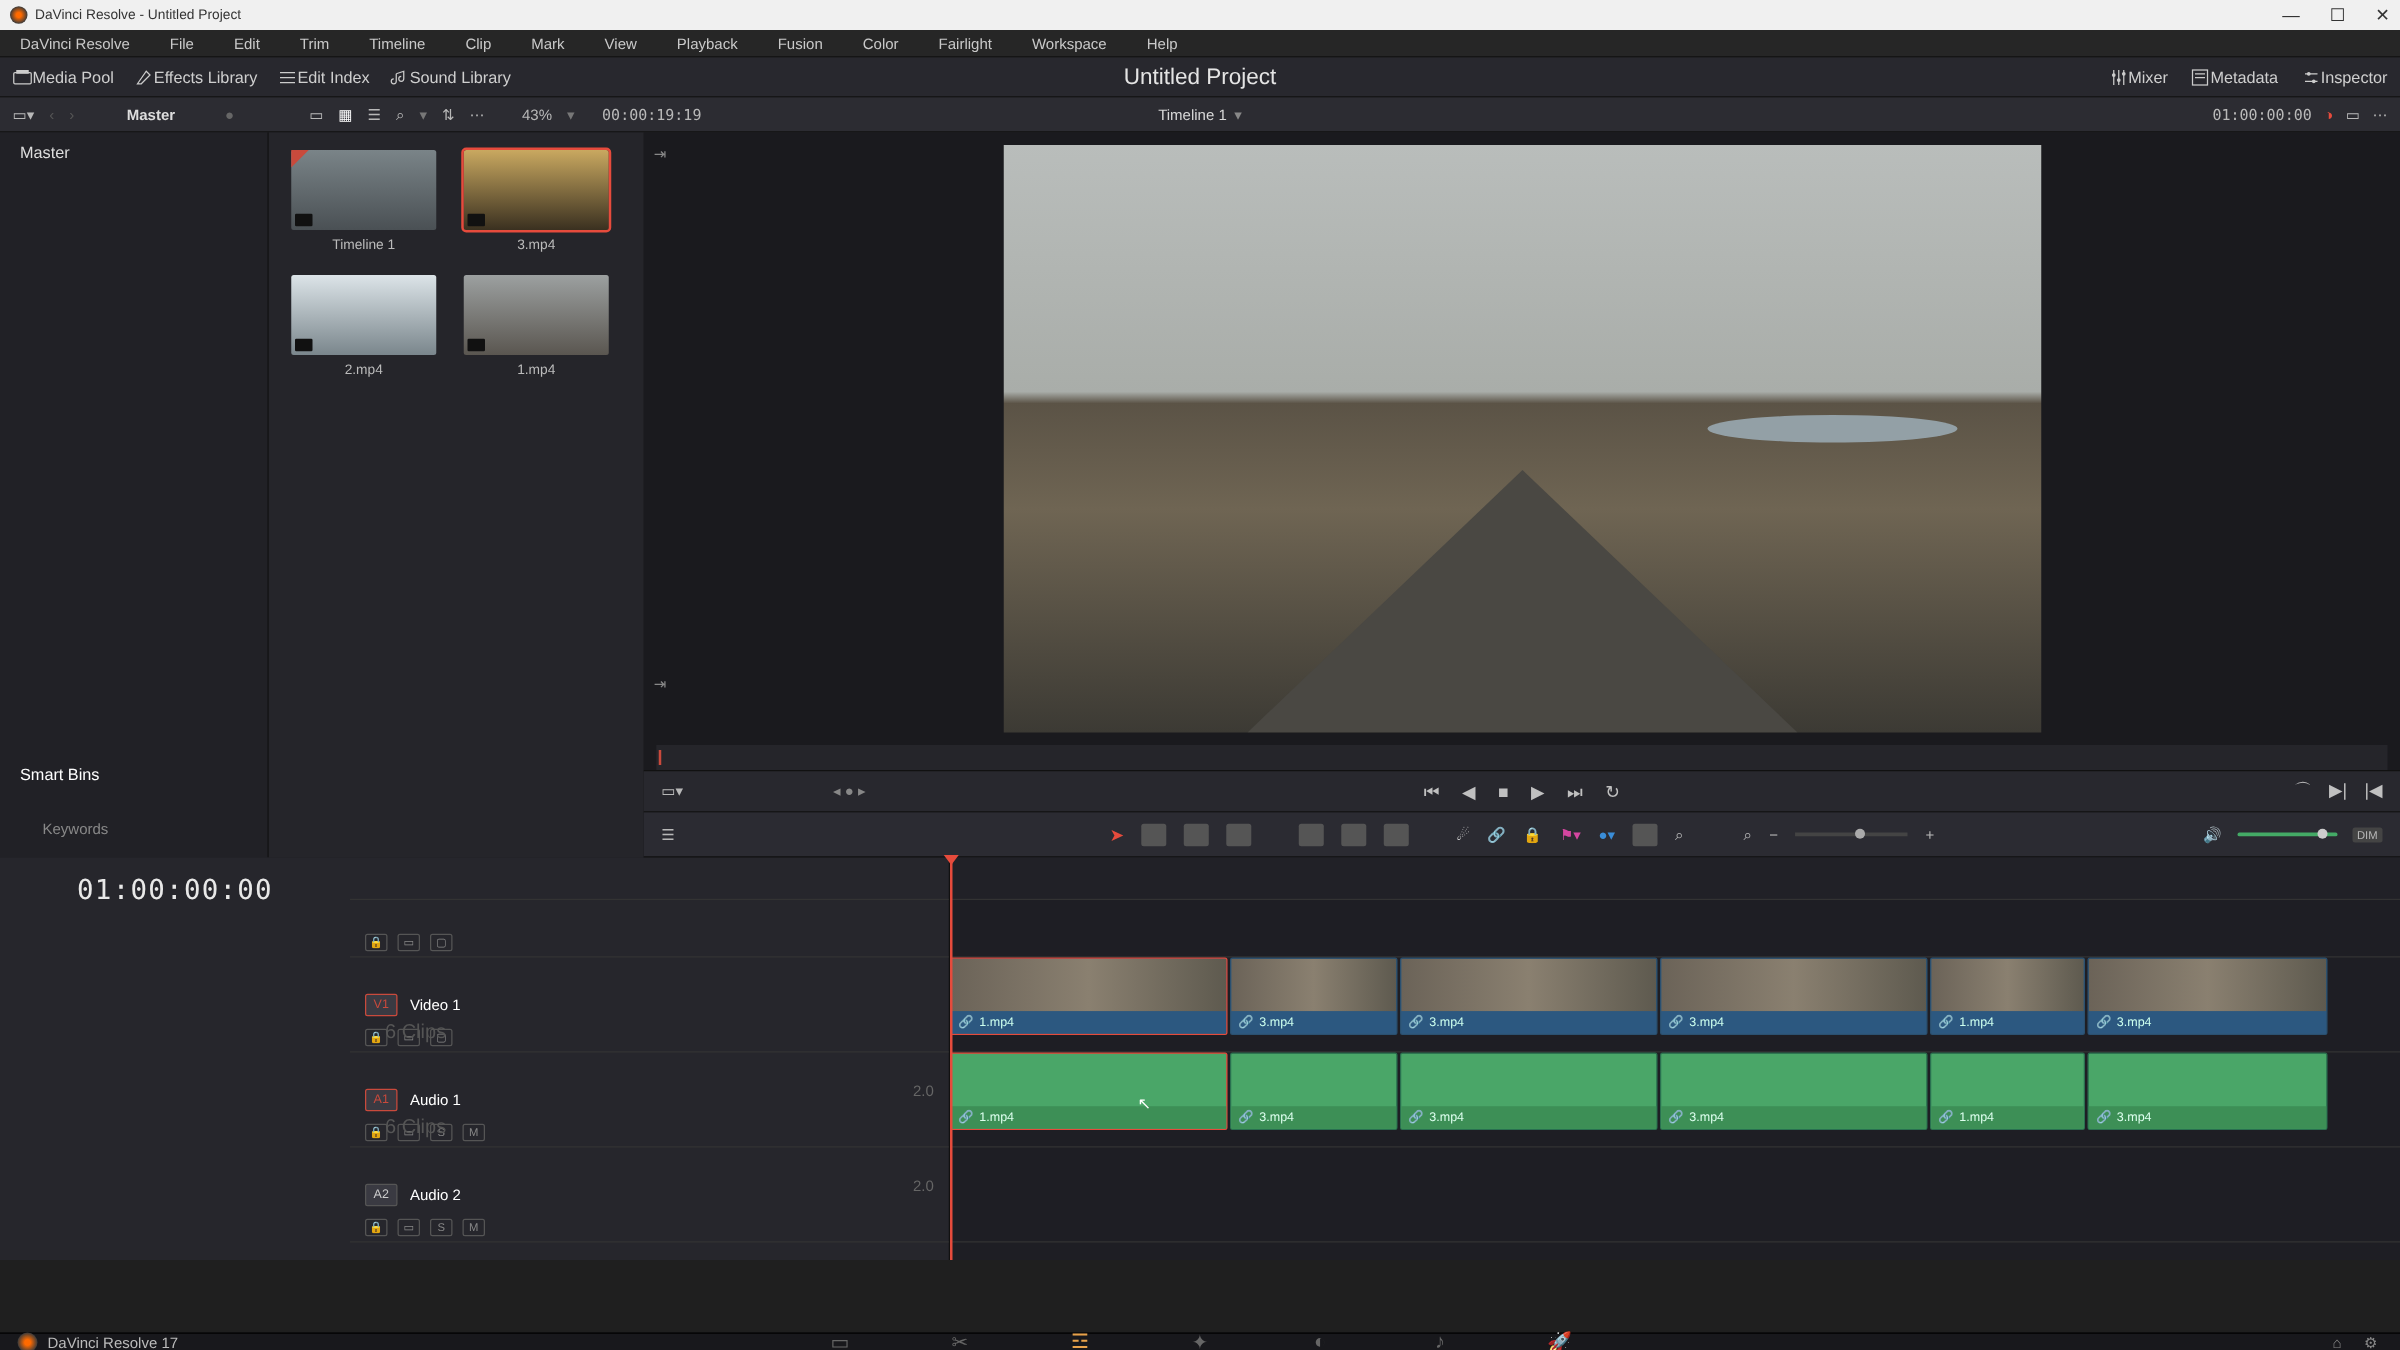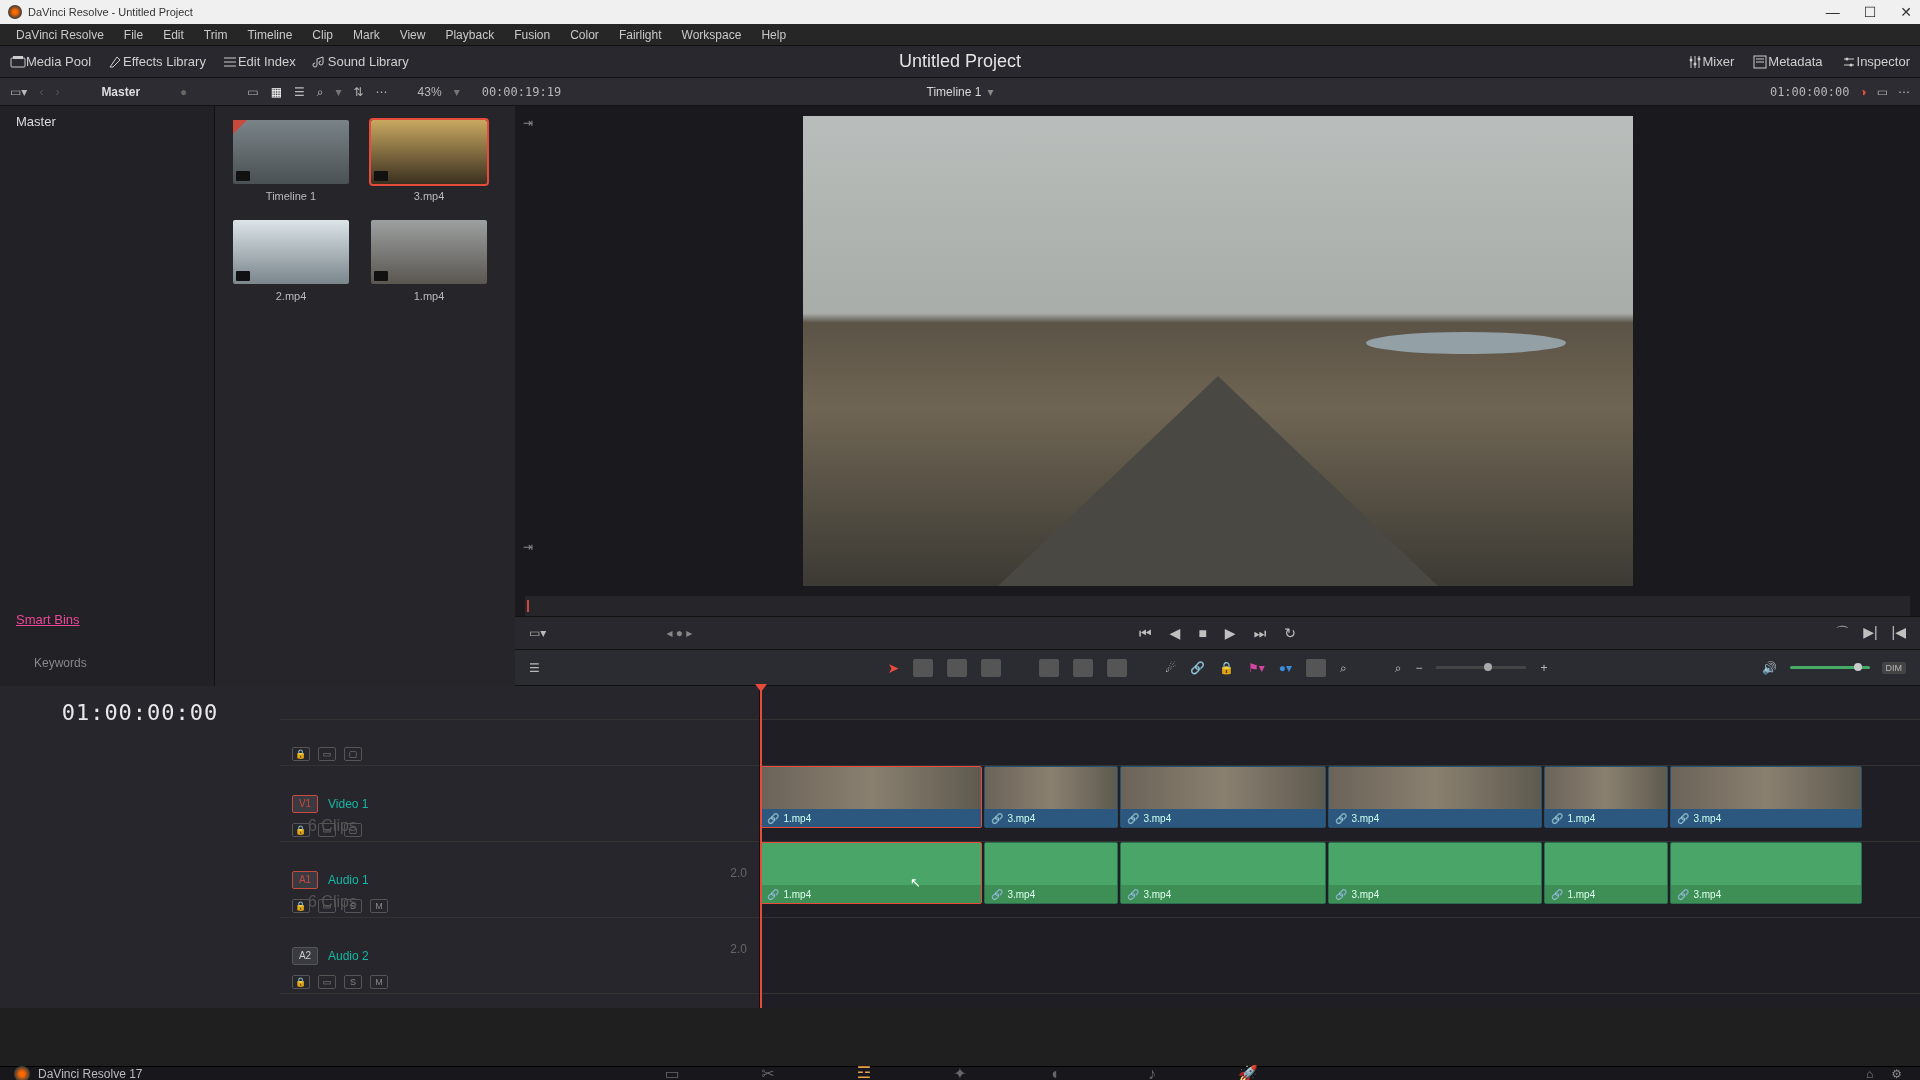--- a/index.html
+++ b/index.html
@@ -4,21 +4,21 @@
 <style>
 * { margin: 0; padding: 0; box-sizing: border-box; font-family: -apple-system, "Segoe UI", Arial, sans-serif; }
 body { background: #1f1f1f; color: #b8b8b8; font-size: 12px; overflow: hidden; width: 1920px; height: 1080px; }
 
 
 .titlebar { height: 24px; background: #f0f0f0; display: flex; align-items: center; padding: 0 8px; color: #333; font-size: 11px; }
 .titlebar .icon { width: 14px; height: 14px; background: radial-gradient(circle, #ff6a00 20%, #3a3a3a 70%); border-radius: 50%; margin-right: 6px; }
 .titlebar .controls { margin-left: auto; display: flex; gap: 24px; font-size: 14px; color: #333; }
 
 
-.menubar { height: 22px; background: #262626; display: flex; align-items: center; padding: 0 6px; gap: 0; border-bottom: 1px solid #111; }
+.menubar { height: 22px; background: #262626; display: flex; align-items: center; padding: 0 6px; gap: 12px; border-bottom: 1px solid #111; }
 .menubar span { padding: 0 10px; color: #c9c9c9; font-size: 12px; cursor: pointer; }
 
 
 .toolbar { height: 32px; background: #28282e; display: flex; align-items: center; padding: 0 10px; gap: 16px; border-bottom: 1px solid #111; }
 .toolbar .grp { display: flex; align-items: center; gap: 0; color: #cfcfcf; font-size: 13px; }
 .toolbar .title { position: absolute; left: 50%; transform: translateX(-50%); color: #e4e4e4; font-size: 18px; font-weight: 500; }
 .toolbar .right { margin-left: auto; display: flex; gap: 18px; }
 .ticon { width: 16px; height: 16px; display: inline-block; }
 
 
@@ -28,21 +28,21 @@
 .secbar .center { position: absolute; left: 50%; transform: translateX(-50%); display: flex; align-items: center; gap: 6px; color: #d8d8d8; }
 .secbar .rt { margin-left: auto; display: flex; align-items: center; gap: 10px; }
 
 
 .main { display: flex; height: 580px; }
 
 
 .bin { width: 215px; background: #212126; border-right: 1px solid #111; display: flex; flex-direction: column; }
 .bin .master { padding: 8px 16px; color: #ddd; font-size: 13px; }
 .bin .smart { margin-top: auto; padding: 16px; color: #999; }
-.bin .smart .hdr { color: #ec4899; margin-bottom: 4px; font-size: 13px; text-decoration: underline; }
+.bin .smart .hdr { color: #ffffff; margin-bottom: 4px; font-size: 13px; }
 .bin .smart .kw { padding-left: 18px; color: #888; margin-top: 29px; }
 
 
 .pool { width: 300px; background: #25252a; padding: 14px 18px; display: flex; flex-wrap: wrap; gap: 18px 22px; align-content: flex-start; }
 .clip { width: 116px; }
 .thumb { width: 116px; height: 64px; background: #4a4a50; border-radius: 2px; position: relative; background-size: cover; background-position: center; }
 .thumb.selected { outline: 2px solid #e64b3c; }
 .thumb .badge { position: absolute; bottom: 3px; left: 3px; width: 14px; height: 10px; background: #111; border-radius: 1px; }
 .thumb .tri { position: absolute; top: 0; left: 0; border-top: 14px solid #c94a3c; border-right: 14px solid transparent; }
 .clip .name { text-align: center; margin-top: 6px; font-size: 11px; color: #bbb; }
@@ -75,21 +75,21 @@
 
 .timeline { height: 322px; background: #1e1e24; display: flex; }
 .tl-head { width: 760px; background: #26262c; border-right: 1px solid #111; display: flex; }
 .tl-timecode { width: 280px; display: flex; align-items: flex-start; justify-content: center; padding-top: 14px; }
 .tl-timecode span { color: #e8e8e8; font-size: 22px; font-family: monospace; letter-spacing: 1px; }
 .tl-tracks-head { flex: 1; }
 .track-head { height: 64px; border-bottom: 1px solid #333; display: flex; align-items: center; padding: 0 12px; gap: 10px; position: relative; }
 .track-head.ruler { height: 34px; }
 .track-head .tag { width: 26px; height: 18px; background: #3a3a42; border: 1px solid #555; border-radius: 2px; font-size: 10px; display: flex; align-items: center; justify-content: center; color: #ccc; }
 .track-head .tag.sel { border-color: #c94a3c; color: #c94a3c; }
-.track-head .tname { color: #14b8a6; font-size: 12px; }
+.track-head .tname { color: #ffffff; font-size: 12px; }
 .track-head .icons { position: absolute; left: 12px; bottom: 4px; display: flex; gap: 8px; }
 .track-head .ic { width: 18px; height: 14px; border: 1px solid #555; border-radius: 2px; font-size: 9px; display: flex; align-items: center; justify-content: center; color: #888; }
 .track-head .meta { position: absolute; right: 12px; top: 24px; font-size: 12px; color: #666; }
 .track-head .clips { position: absolute; left: 28px; bottom: 6px; font-size: 16px; color: #555; }
 
 .tl-body { flex: 1; position: relative; }
 .tl-ruler { height: 34px; background: #212127; position: relative; border-bottom: 1px solid #333; }
 .playhead { position: absolute; left: 0; top: 0; width: 2px; height: 322px; background: #e64b3c; z-index: 5; }
 .playhead::before { content: ''; position: absolute; top: -2px; left: -5px; border-left: 6px solid transparent; border-right: 6px solid transparent; border-top: 8px solid #e64b3c; }
 

